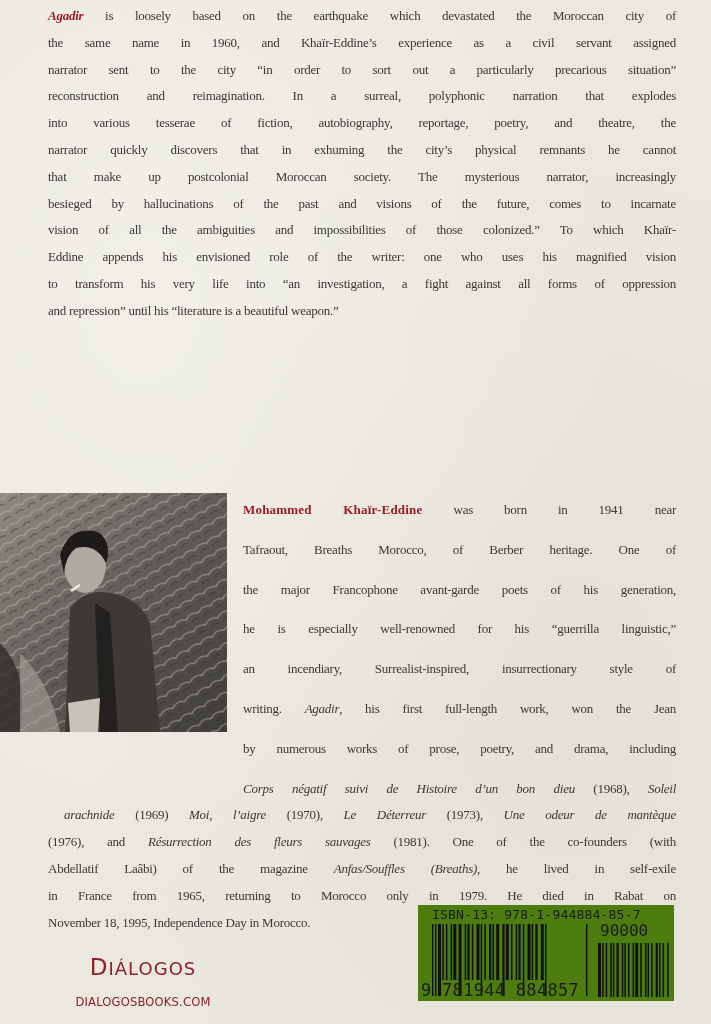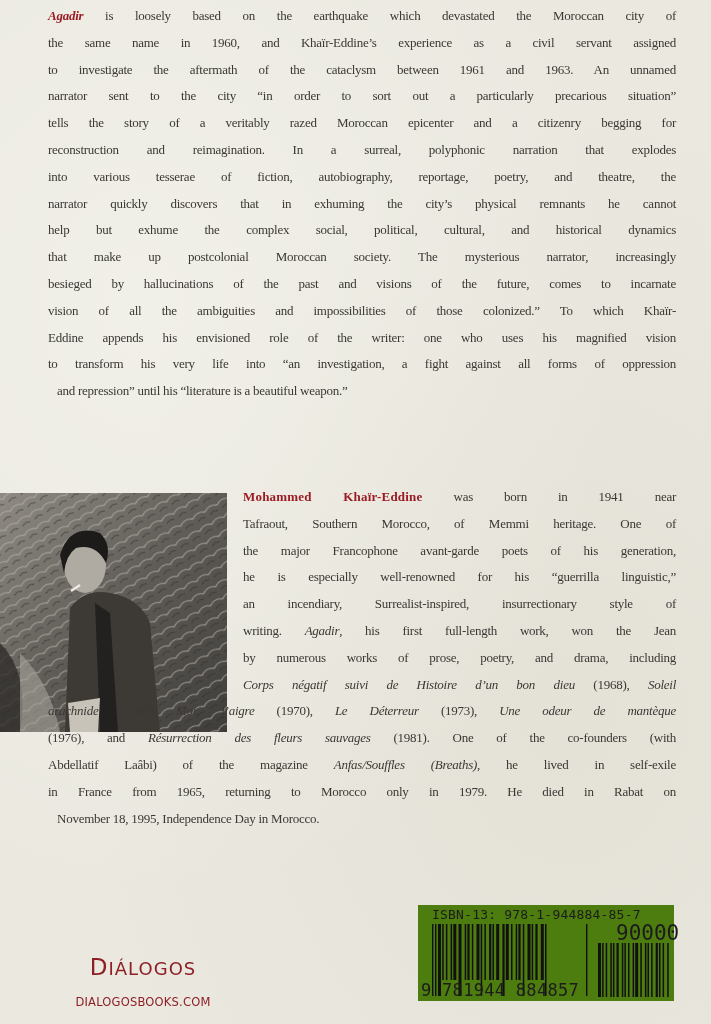--- a/index.html
+++ b/index.html
@@ -11,27 +11,27 @@
       radial-gradient(ellipse at 80% 70%, rgba(210,205,190,0.25), rgba(0,0,0,0) 60%);
     font-family: "Liberation Serif", "DejaVu Serif", serif;
     color: #3b3835;
   }
   .para {
     position: absolute; left: 48px; width: 628px;
     font-size: 13px; line-height: 26.8px; text-align: justify;
     letter-spacing: -0.25px;
   }
   .para .line { display: block; white-space: nowrap; text-align: justify; text-align-last: justify; }
-  .para .line.last { text-align-last: left; margin-left: 9px; }
+  .para .line.last { text-align-last: left; }
   #p1 { top: 3px; }
   #p2 { top: 484px; }
   .accent { color: #9b1b24; }
   .bold-title { font-weight: bold; font-style: italic; }
   .name { font-weight: bold; font-family: "Liberation Serif", serif; letter-spacing: 0.2px; }
-  .indent { padding-left: 195px; }
+  .indent { padding-left: 195px; margin-top: 13px; }
 
   .photo {
     position: absolute; left: 0; top: 493px; width: 227px; height: 239px;
     overflow: hidden;
     background: #6b6862;
   }
   .photo svg { display: block; }
 
   .logo { position: absolute; left: 58px; top: 955px; width: 170px; color: #8e1f26; font-family: "DejaVu Sans", sans-serif; }
   .logo-main { font-size: 23px; letter-spacing: 1px; text-align: center; display: block; line-height: 24px; }
@@ -40,42 +40,39 @@
 
   .barcode-box {
     position: absolute; left: 418px; top: 905px; width: 256px; height: 96px;
     background: #4d7c0f;
   }
   .isbn-label {
     position: absolute; left: 14px; top: 2px; font-family: "DejaVu Sans Mono", monospace;
     font-size: 13px; letter-spacing: 0.2px; color: #1c1c1c;
   }
   .price-code {
-    position: absolute; left: 198px; top: 16px; font-family: "DejaVu Sans Mono", monospace;
-    font-size: 21px; color: #1c1c1c;
+    position: absolute; left: 182px; top: 16px; font-family: "DejaVu Sans Mono", monospace;
+    font-size: 16px; color: #1c1c1c;
   }
   .ean-digits {
     position: absolute; left: 3px; top: 75px; font-family: "DejaVu Sans Mono", monospace;
     font-size: 17px; color: #1c1c1c; letter-spacing: 0.3px;
   }
   .bars { position: absolute; left: 0; top: 0; }
 </style>
 </head>
 <body>
 
 <div id="p1" class="para">
     <span class="line"><span class="accent bold-title">Agadir</span><span> is loosely based on the earthquake which devastated the Moroccan city of</span></span>
     <span class="line"><span>the same name in 1960, and Khaïr-Eddine’s experience as a civil servant assigned</span></span>
-    <span class="line"><span>to investigate the aftermath of the cataclysm between 1961 and 1963. An unnamed</span></span>
     <span class="line"><span>narrator sent to the city “in order to sort out a particularly precarious situation”</span></span>
-    <span class="line"><span>tells the story of a veritably razed Moroccan epicenter and a citizenry begging for</span></span>
     <span class="line"><span>reconstruction and reimagination. In a surreal, polyphonic narration that explodes</span></span>
     <span class="line"><span>into various tesserae of fiction, autobiography, reportage, poetry, and theatre, the</span></span>
     <span class="line"><span>narrator quickly discovers that in exhuming the city’s physical remnants he cannot</span></span>
-    <span class="line"><span>help but exhume the complex social, political, cultural, and historical dynamics</span></span>
     <span class="line"><span>that make up postcolonial Moroccan society. The mysterious narrator, increasingly</span></span>
     <span class="line"><span>besieged by hallucinations of the past and visions of the future, comes to incarnate</span></span>
     <span class="line"><span>vision of all the ambiguities and impossibilities of those colonized.” To which Khaïr-</span></span>
     <span class="line"><span>Eddine appends his envisioned role of the writer: one who uses his magnified vision</span></span>
     <span class="line"><span>to transform his very life into “an investigation, a fight against all forms of oppression</span></span>
     <span class="line last"><span>and repression” until his “literature is a beautiful weapon.”</span></span>
   </div>
 
 <div class="photo" title="Black and white photo of Mohammed Khaïr-Eddine with a cigarette, standing in front of foliage">
   <svg width="227" height="239" viewBox="0 0 227 239">
@@ -102,28 +99,28 @@
     <ellipse cx="85" cy="72" rx="21" ry="28" fill="#b0aba2"></ellipse>
     <path d="M60 62 Q70 30 100 40 Q112 52 106 70 Q96 50 76 55 Q66 62 64 80 Z" fill="#1d1b1a"></path>
     <line x1="80" y1="92" x2="71" y2="98" stroke="#eeeae2" stroke-width="2.5"></line>
 
     <path d="M68 210 L100 205 L98 239 L70 239 Z" fill="#c8c3b8"></path>
   </svg>
 </div>
 
 <div id="p2" class="para">
     <span class="line indent"><span class="accent name">Mohammed Khaïr-Eddine</span><span> was born in 1941 near</span></span>
-    <span class="line indent"><span>Tafraout, Southern Morocco, of Memmi heritage. One of</span></span>
+    <span class="line indent"><span>Tafraout, Breaths Morocco, of Berber heritage. One of</span></span>
     <span class="line indent"><span>the major Francophone avant-garde poets of his generation,</span></span>
     <span class="line indent"><span>he is especially well-renowned for his “guerrilla linguistic,”</span></span>
     <span class="line indent"><span>an incendiary, Surrealist-inspired, insurrectionary style of</span></span>
     <span class="line indent"><span>writing. </span><span style="font-style: italic;">Agadir</span><span>, his first full-length work, won the Jean</span></span>
     <span class="line indent"><span>by numerous works of prose, poetry, and drama, including</span></span>
     <span class="line indent"><span style="font-style: italic;">Corps négatif suivi de Histoire d’un bon dieu</span><span> (1968), </span><span style="font-style: italic;">Soleil</span></span>
-    <span class="line"><span style="font-style: italic;">arachnide</span><span> (1969) </span><span style="font-style: italic; margin-top: 8px;">Moi, l’aigre</span><span> (1970), </span><span style="font-style: italic;">Le Déterreur</span><span> (1973), </span><span style="font-style: italic;">Une odeur de mantèque</span></span>
+    <span class="line"><span style="font-style: italic; margin-left: 16px;">arachnide</span><span> (1969) </span><span style="font-style: italic; margin-top: 8px;">Moi, l’aigre</span><span> (1970), </span><span style="font-style: italic;">Le Déterreur</span><span> (1973), </span><span style="font-style: italic;">Une odeur de mantèque</span></span>
     <span class="line"><span>(1976), and </span><span style="font-style: italic;">Résurrection des fleurs sauvages</span><span> (1981). One of the co-founders (with</span></span>
     <span class="line"><span>Abdellatif Laâbi) of the magazine </span><span style="font-style: italic;">Anfas/Souffles (Breaths)</span><span>, he lived in self-exile</span></span>
     <span class="line"><span>in France from 1965, returning to Morocco only in 1979. He died in Rabat on</span></span>
     <span class="line last"><span>November 18, 1995, Independence Day in Morocco.</span></span>
   </div>
 
 <div class="logo">
   <span class="logo-main"><span>D</span><span class="small">IÁLOGOS</span></span>
   <span class="logo-url">DIALOGOSBOOKS.COM</span>
 </div>

